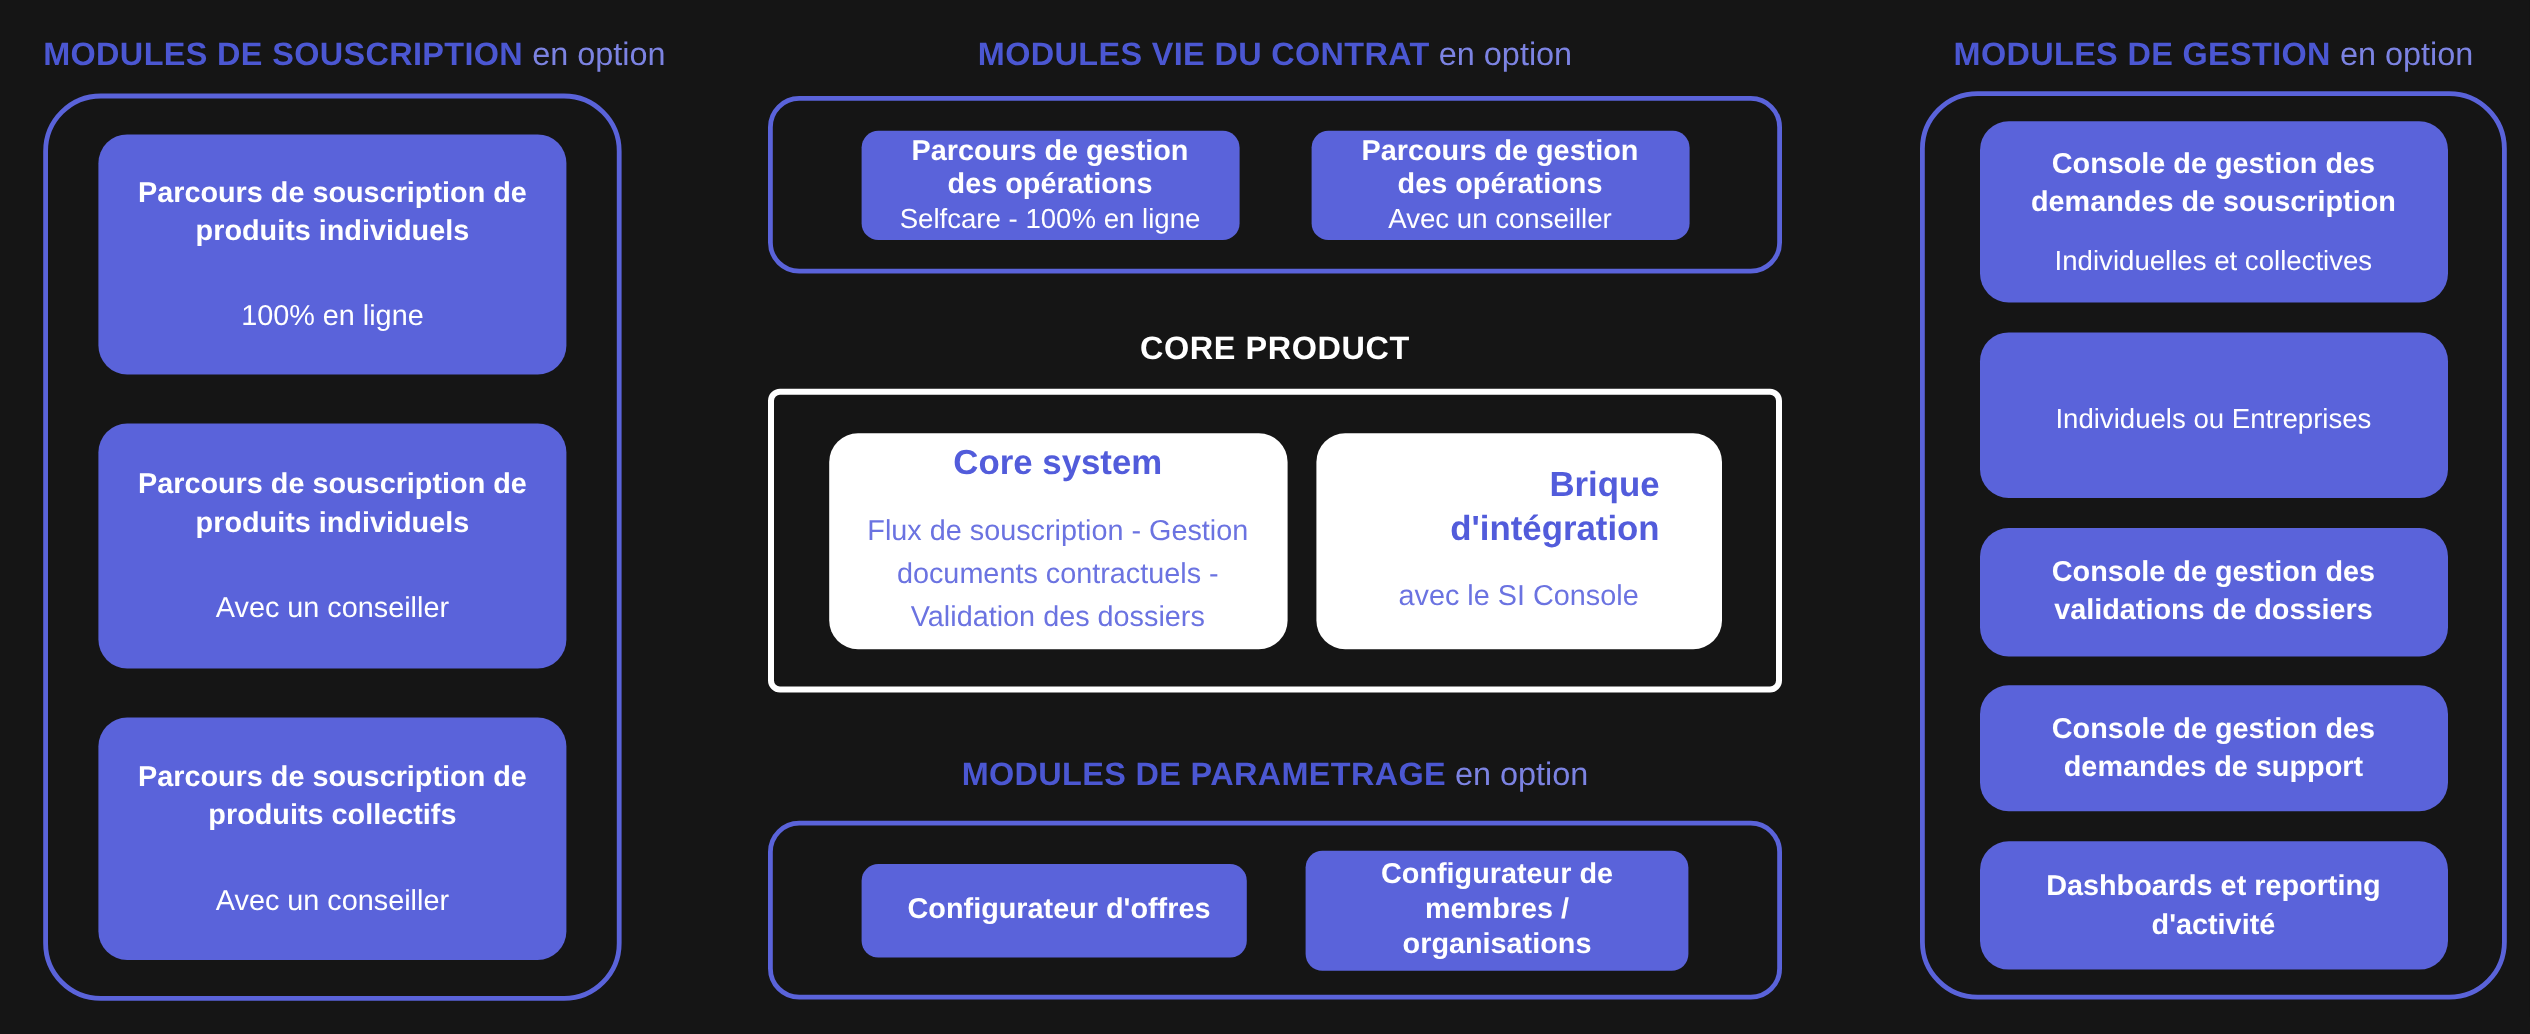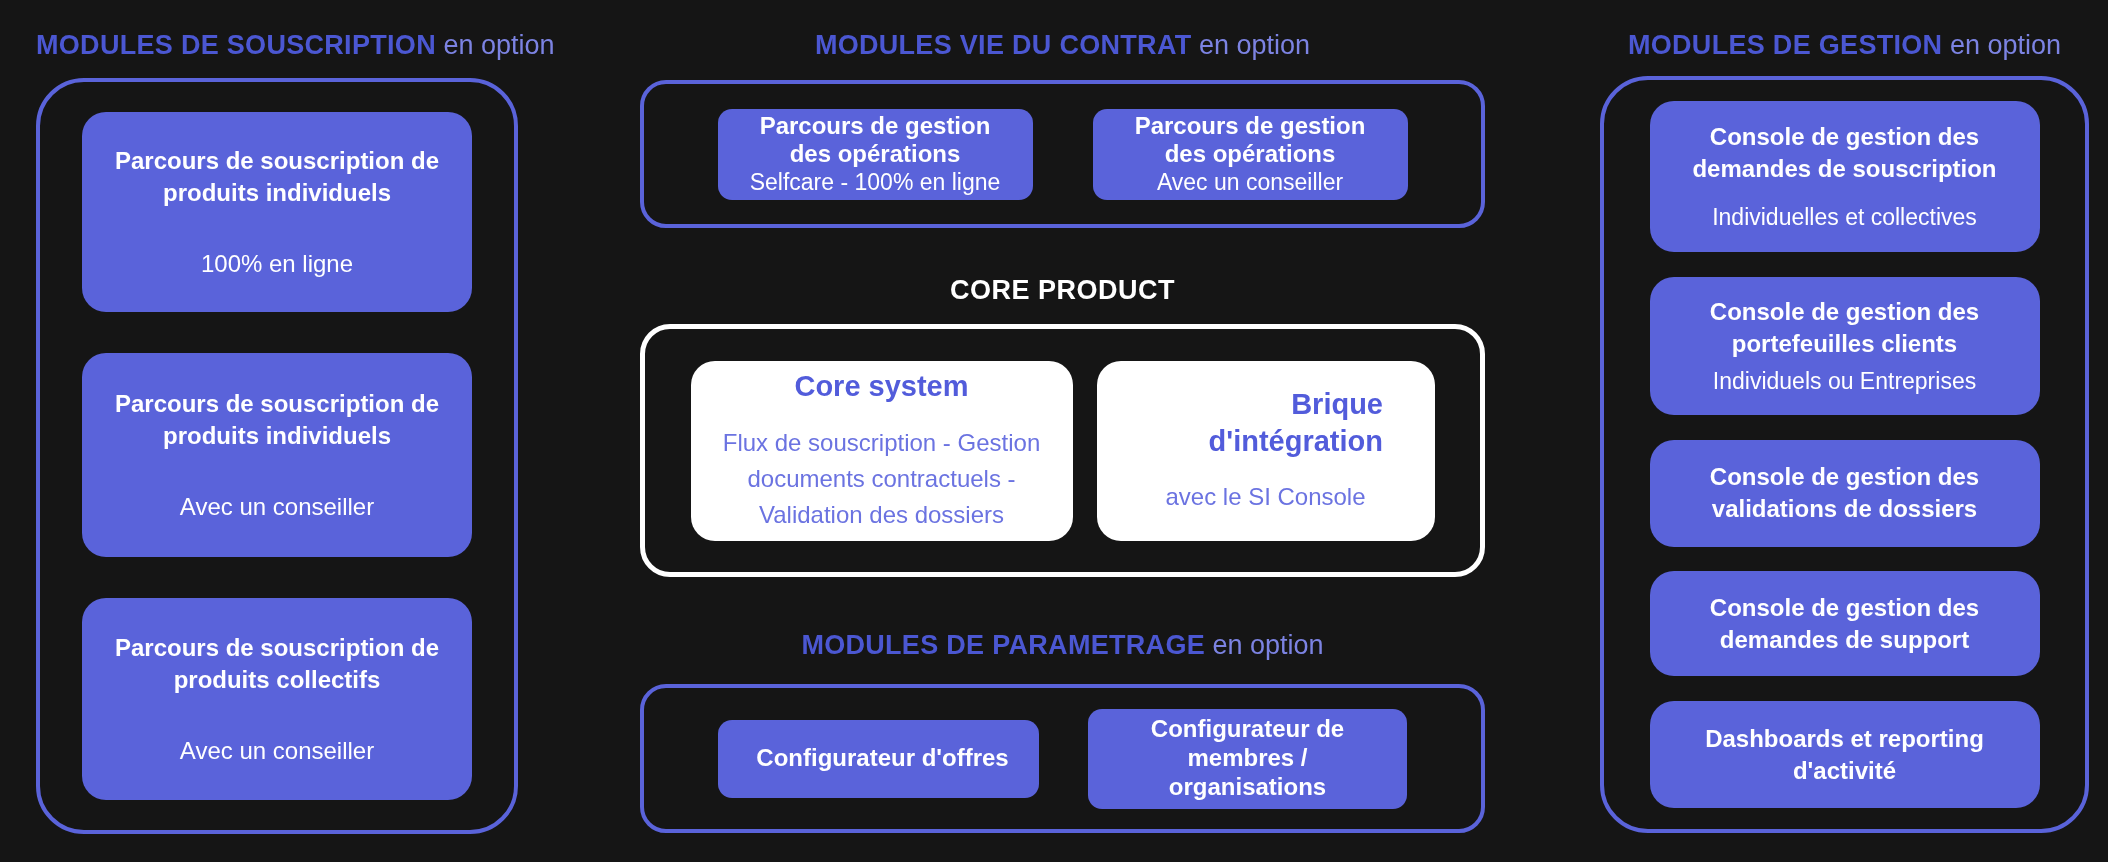--- a/index.html
+++ b/index.html
@@ -27,21 +27,21 @@
   .hb{font-weight:700;color:var(--header-bold);letter-spacing:.3px;}
   .hl{font-weight:400;color:var(--header-light);}
   .frame{
     position:absolute;left:0;width:100%;
     border:4px solid var(--purple);
     display:flex;flex-direction:column;align-items:center;
     justify-content:space-between;box-sizing:border-box;
   }
   .frame-side{border-radius:48px;padding:30px 0;}
   .frame-mid{border-radius:26px;flex-direction:row;justify-content:center;align-items:center;}
-  .frame-core{border-color:var(--white);border-width:5px;border-radius:30px;}
+  .frame-core{border-color:var(--white);border-width:5px;border-radius:10px;}
   .card{
     background:var(--purple);color:var(--white);
     display:flex;flex-direction:column;align-items:center;justify-content:center;
     text-align:center;box-sizing:border-box;border-radius:24px;flex:0 0 auto;
   }
   .card-title{font-weight:700;}
   .card-sub{font-weight:400;}
   
   .card-side{width:390px;padding:10px 18px;}
   .card-side .card-title{font-size:24px;line-height:1.32;max-width:352px;}
@@ -147,21 +147,20 @@
       <span class="hb">MODULES DE GESTION</span>
       <span class="hl">en option</span>
     </div>
     <div class="frame frame-side" style="top:76px;height:757px;padding:21px 0;">
       <div class="card card-side" style="height:151px;">
         <div class="card-title">Console de gestion des demandes de souscription</div>
         <div class="gap-md"></div>
         <div class="card-sub" style="font-size:23px;">Individuelles et collectives</div>
       </div>
       <div class="card card-side" style="height:138px;">
-        <div class="card-title">Console de gestion des portefeuilles clients</div>
         <div class="gap-sm"></div>
         <div class="card-sub" style="font-size:23px;">Individuels ou Entreprises</div>
       </div>
       <div class="card card-side" style="height:107px;">
         <div class="card-title">Console de gestion des validations de dossiers</div>
       </div>
       <div class="card card-side" style="height:105px;">
         <div class="card-title">Console de gestion des demandes de support</div>
       </div>
       <div class="card card-side" style="height:107px;">

